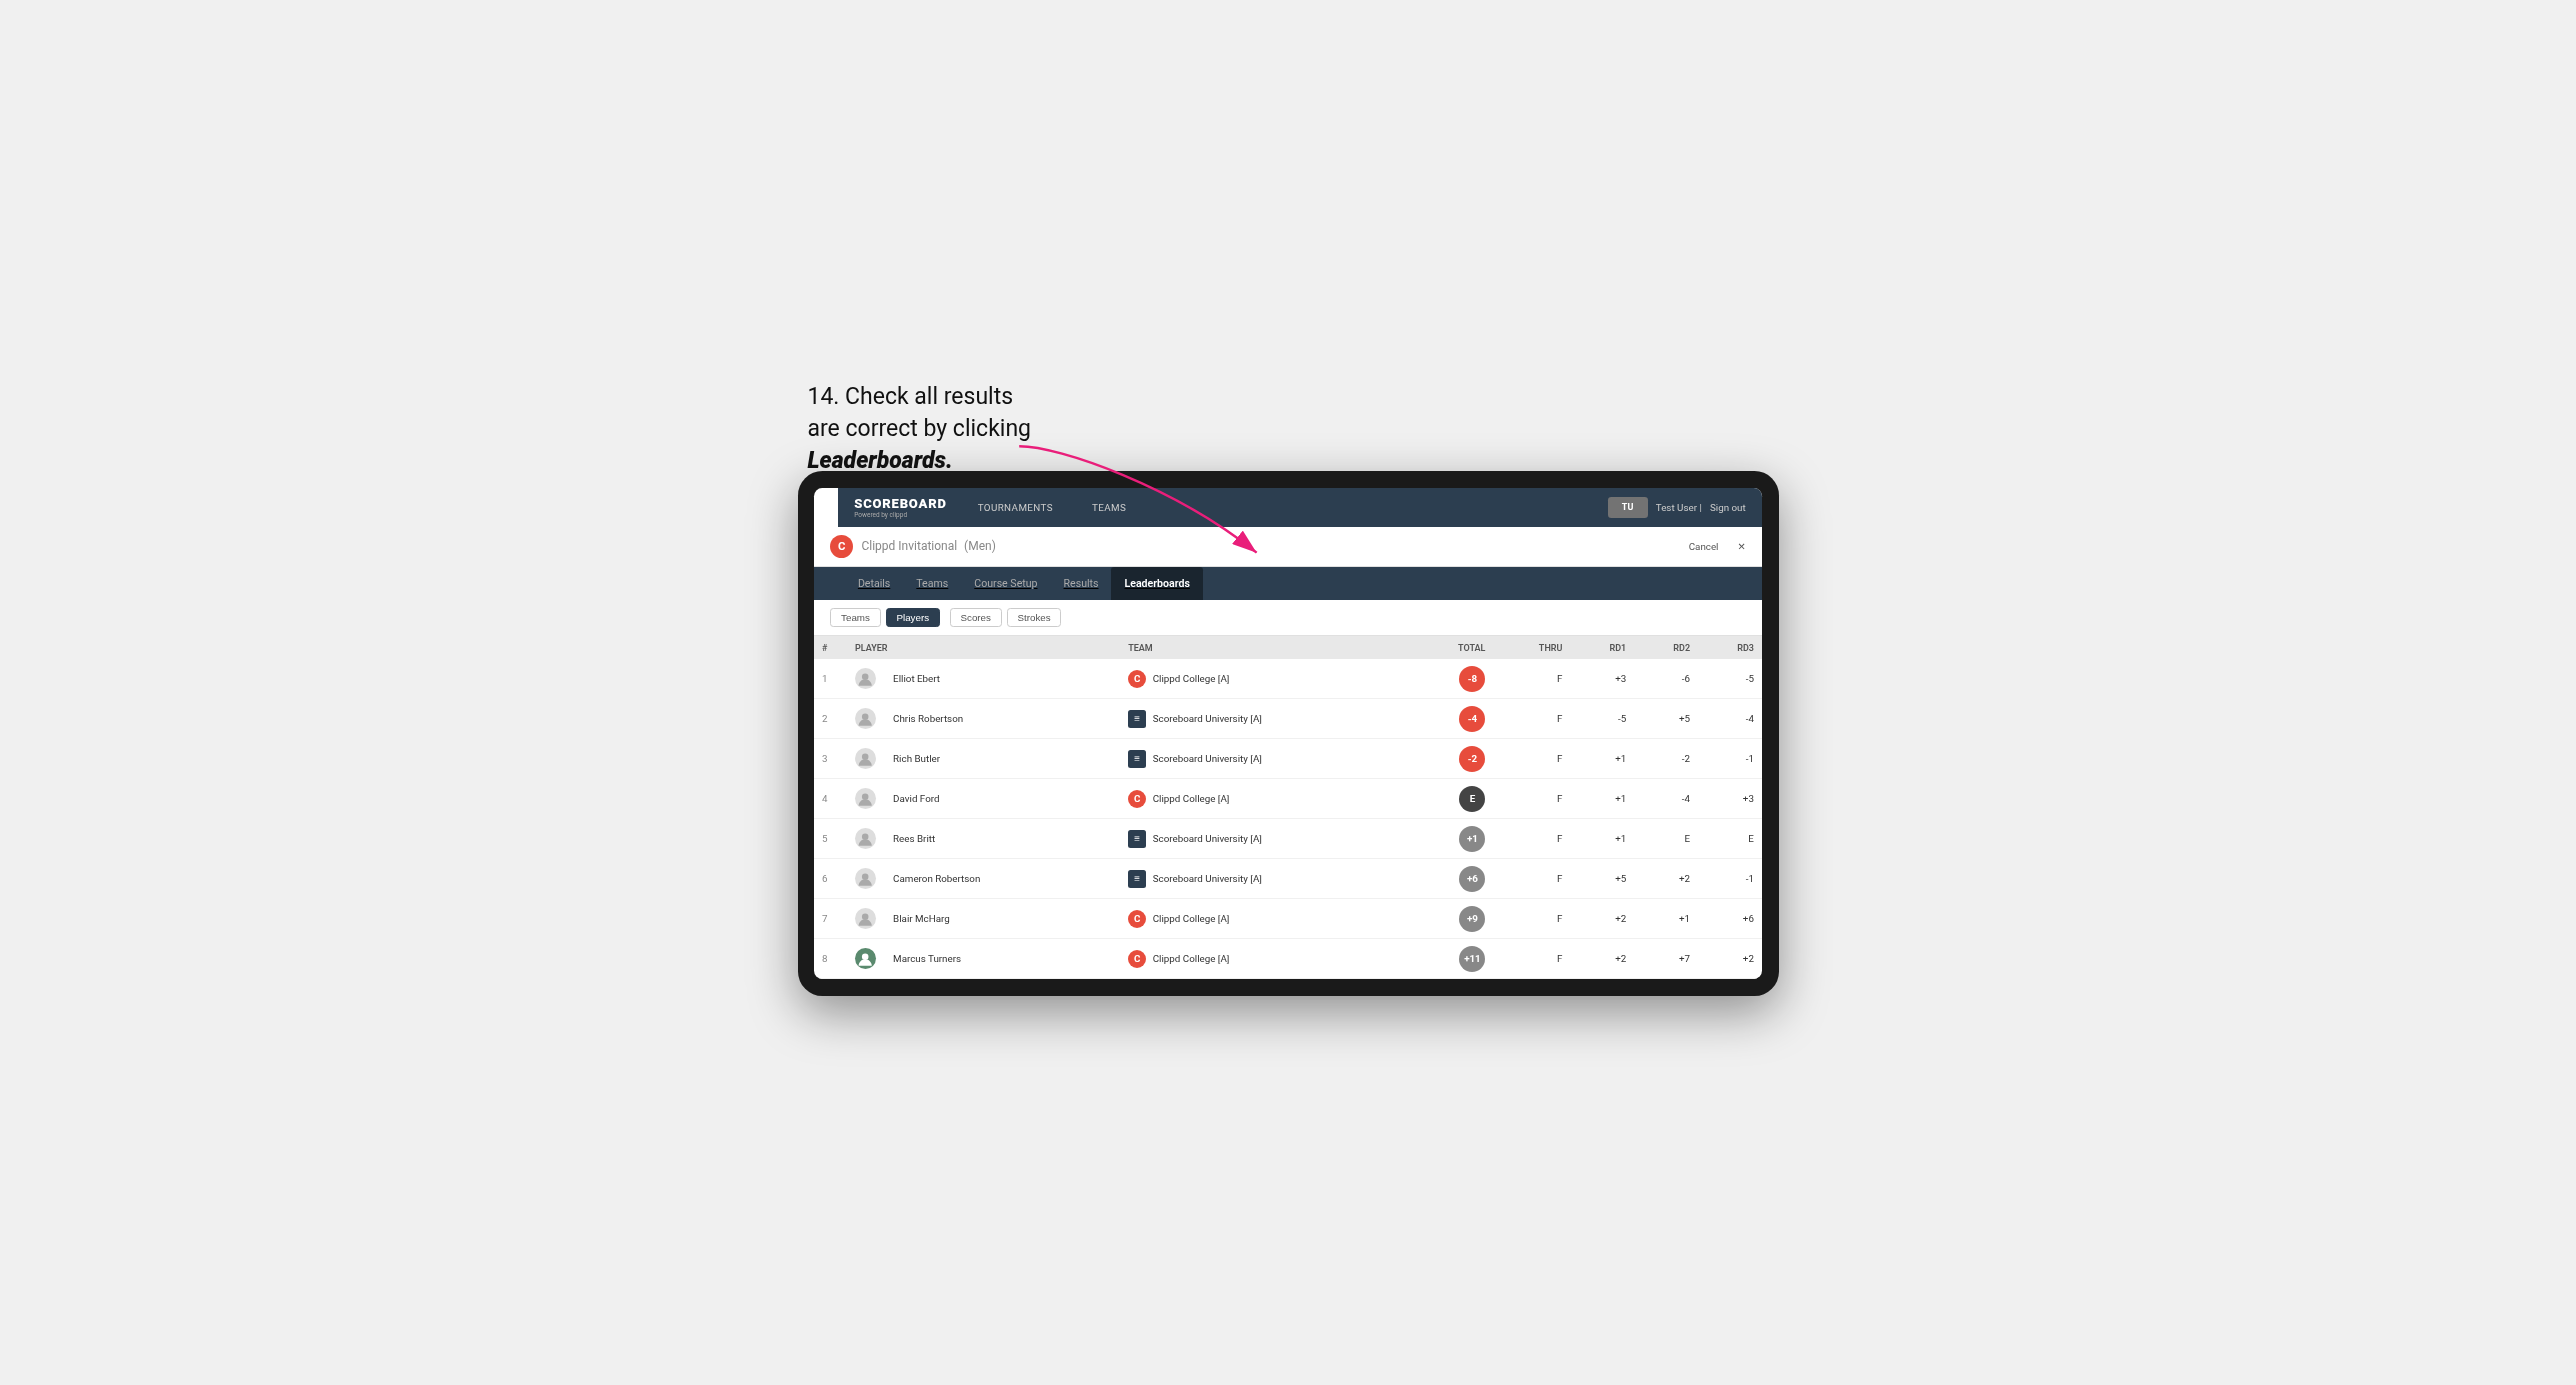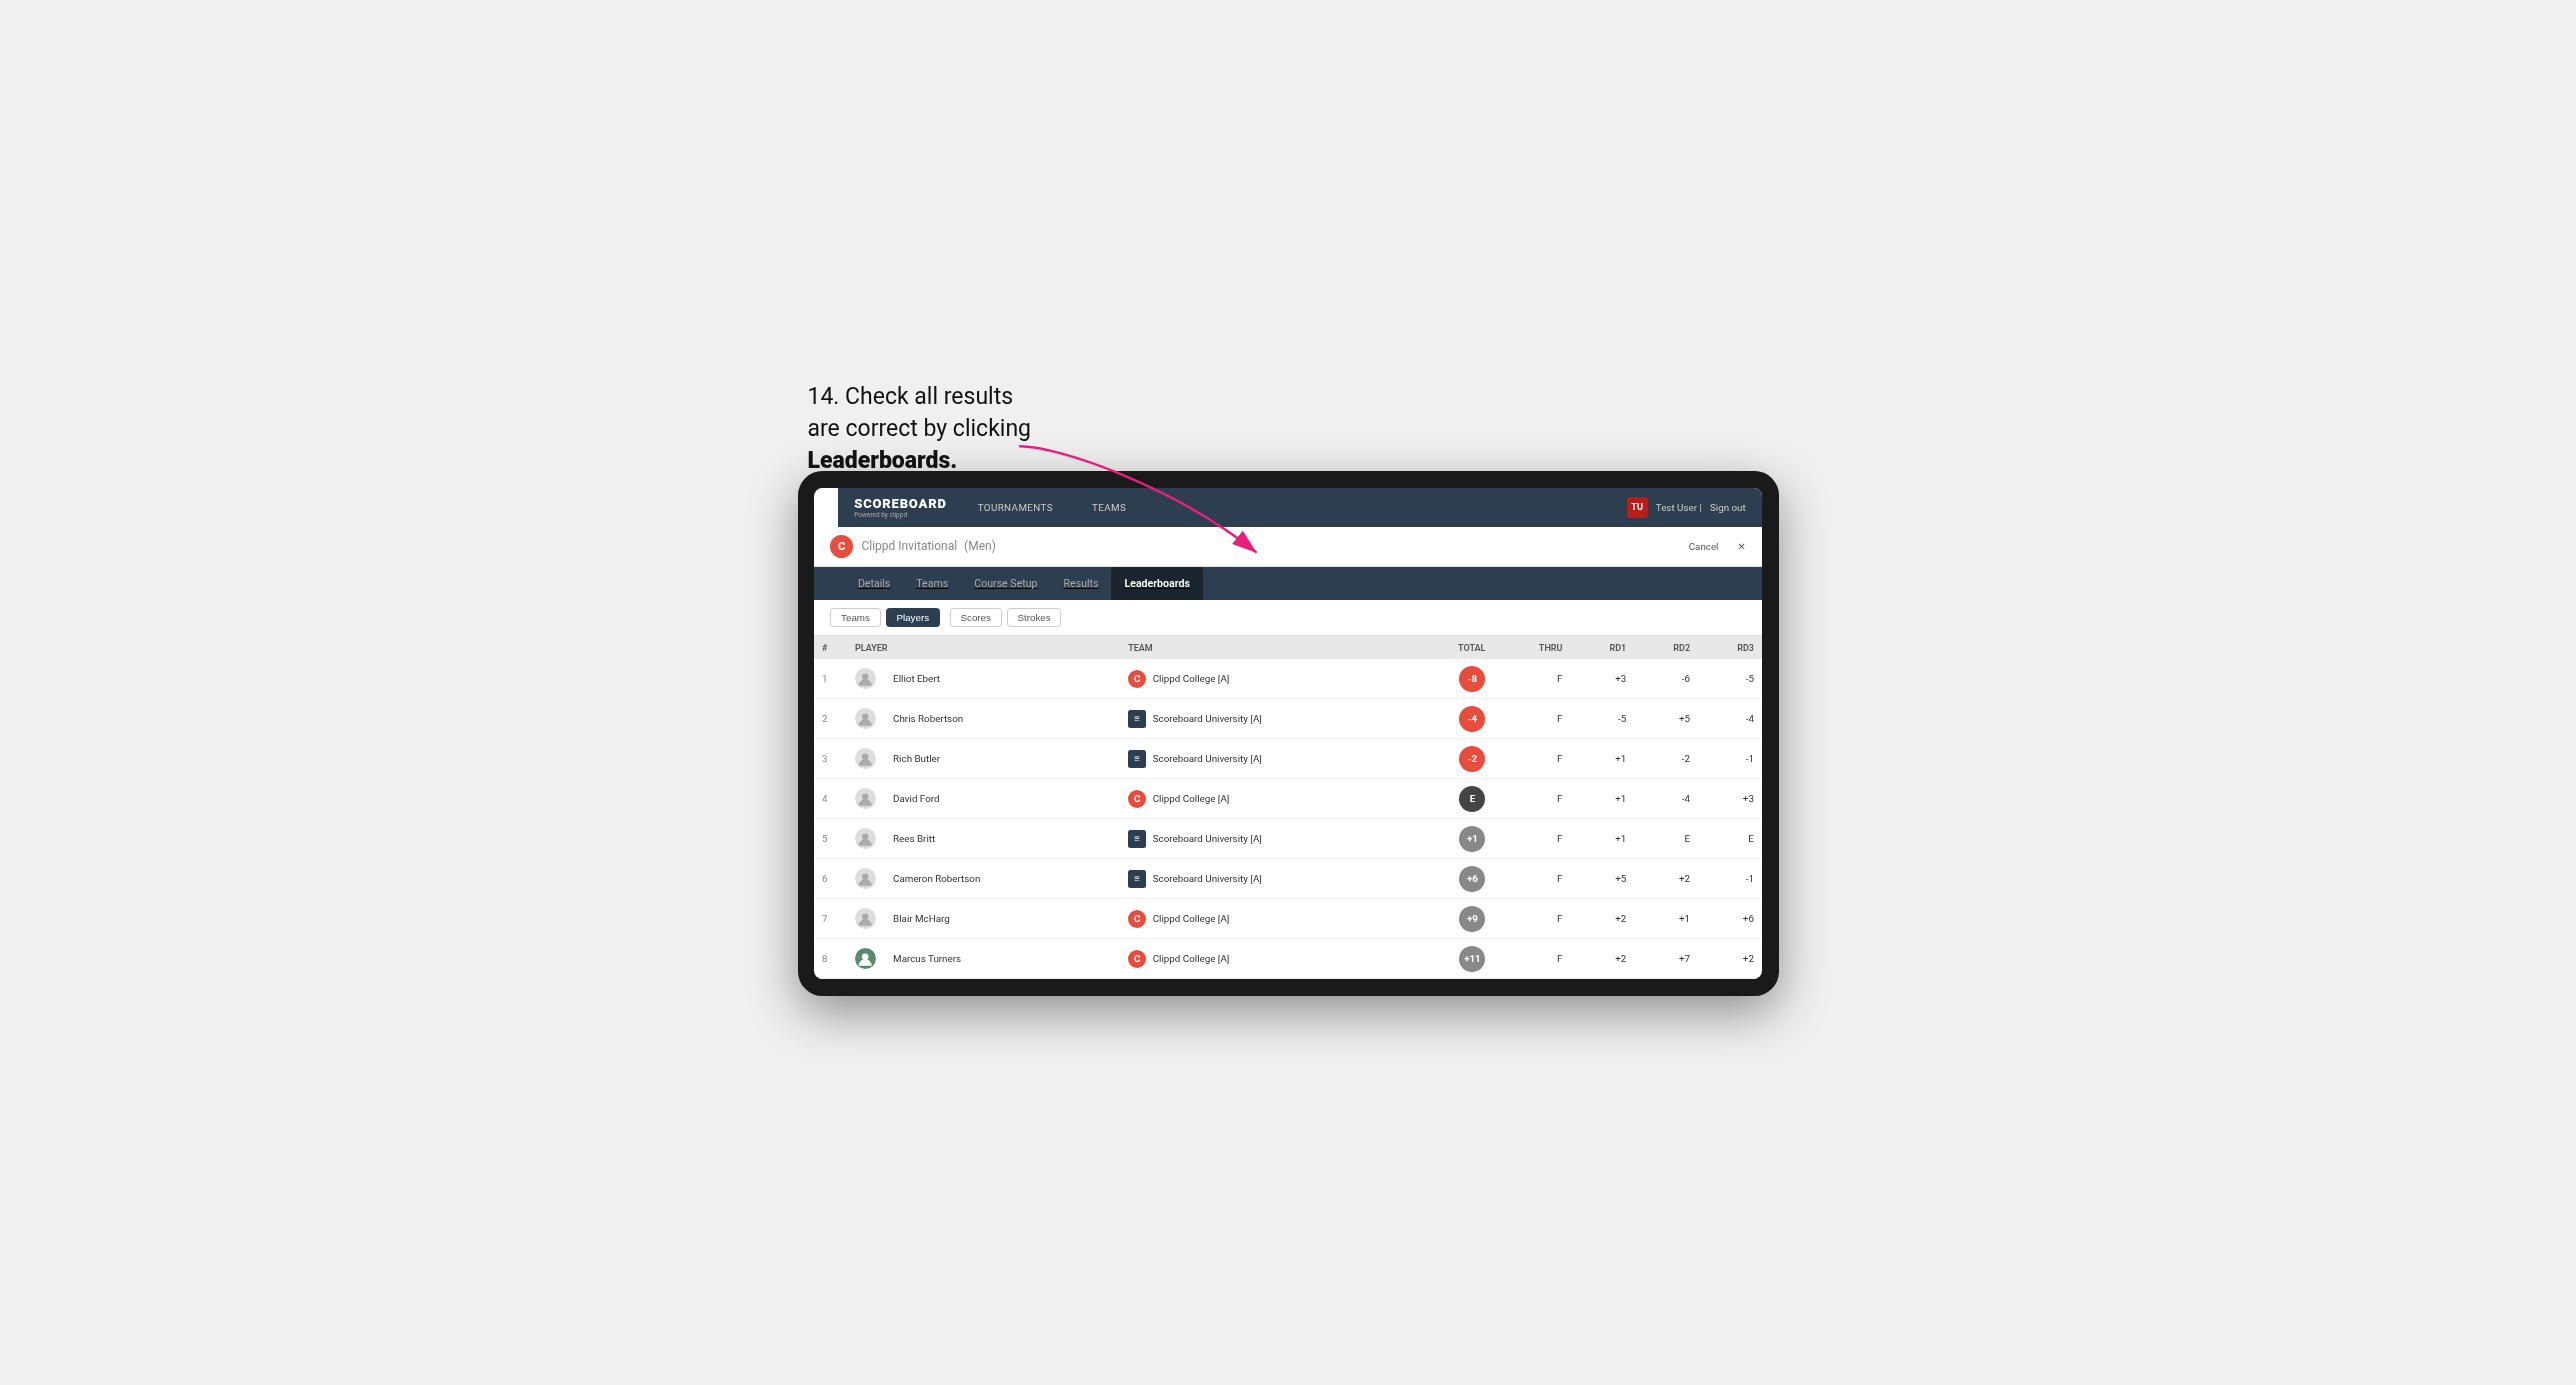--- a/index.html
+++ b/index.html
@@ -23,20 +23,21 @@
       position: absolute;
       top: -8.2px;
       left: 10px;
       font-size: 23px;
       line-height: 1.4;
       color: #111;
       z-index: 10;
     }
     .instruction-text strong {
       font-weight: 900;
+      font-style: italic;
     }
 
     
     .arrow-svg {
       position: absolute;
       top: 49px;
       left: 213px;
       z-index: 10;
       pointer-events: none;
     }
@@ -103,23 +104,23 @@
 
     .header-right {
       display: flex;
       align-items: center;
       gap: 8.2px;
       font-size: 9.8px;
       color: #ccc;
     }
 
     .user-icon {
-      width: 21px;
+      width: 40px;
       height: 21px;
-      background: #b91c1c;
+      background: #737373;
       border-radius: 3.3px;
       display: flex;
       align-items: center;
       justify-content: center;
       font-size: 9px;
       color: white;
       font-weight: bold;
     }
 
     

